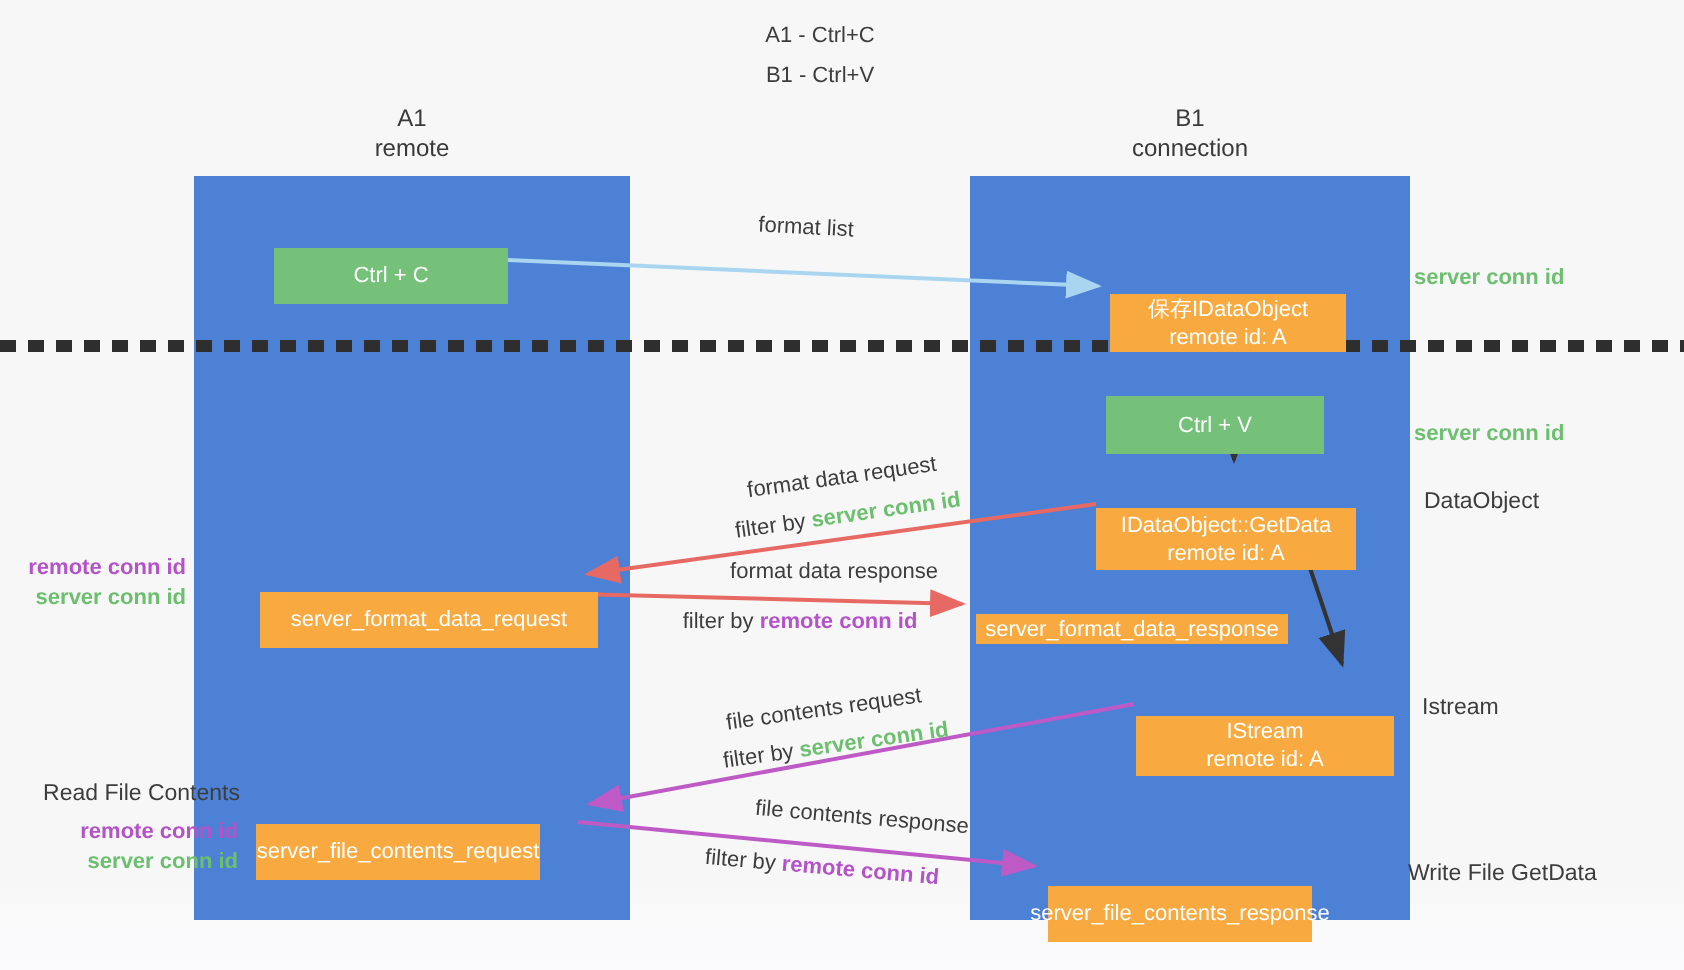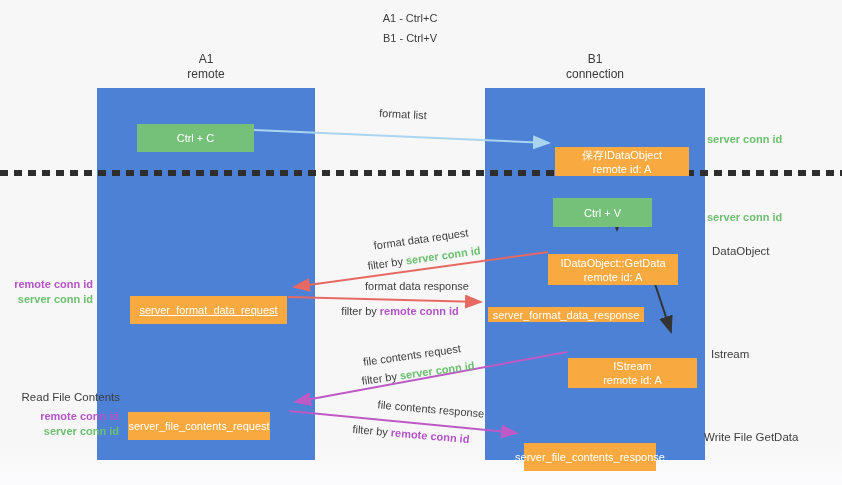--- a/index.html
+++ b/index.html
@@ -121,35 +121,35 @@
     <line x1="288" y1="297" x2="481" y2="302" stroke="#e76963" stroke-width="2" marker-end="url(#mh-red)"></line>
     <line x1="649" y1="266" x2="671" y2="332" stroke="#333333" stroke-width="2" marker-end="url(#mh-black)"></line>
     <line x1="567" y1="352" x2="295" y2="402" stroke="#be5ac6" stroke-width="2" marker-end="url(#mh-magenta)"></line>
     <line x1="289" y1="411" x2="517" y2="433" stroke="#be5ac6" stroke-width="2" marker-end="url(#mh-magenta)"></line>
   </svg>
 
   <div class="node green" style="left:137px; top:105px; width:117px; height:28px;">
     <span>Ctrl + C</span>
   </div>
 
-  <div class="node orange" style="left:555px; top:128px; width:134px; height:29px;text-align:center;">
+  <div class="node orange" style="left:555px; top:128px; width:118px; height:29px;text-align:center;">
     <span>保存IDataObject</span>
     <span>remote id: A</span>
   </div>
 
-  <div class="node green" style="left:553px; top:179px; width:99px; height:29px;">
+  <div class="node green" style="left:553px; top:179px; width:109px; height:29px;">
     <span>Ctrl + V</span>
   </div>
 
   <div class="node orange" style="left:548px; top:235px; width:130px; height:31px;">
     <span>IDataObject::GetData</span>
     <span>remote id: A</span>
   </div>
 
-  <div class="node orange" style="left:130px; top:277px; width:157px; height:28px;text-decoration:underline;">
+  <div class="node orange" style="left:130px; top:277px; width:169px; height:28px;">
     <span>server_format_data_request</span>
   </div>
 
   <div class="node orange" style="left:488px; top:288px; width:156px; height:15px;">
     <span>server_format_data_response</span>
   </div>
 
   <div class="node orange" style="left:568px; top:339px; width:129px; height:30px;">
     <span>IStream</span>
     <span>remote id: A</span>

